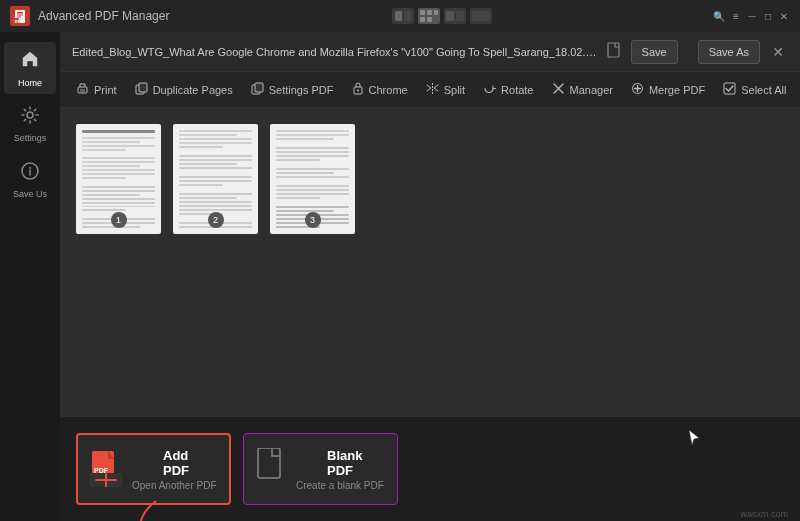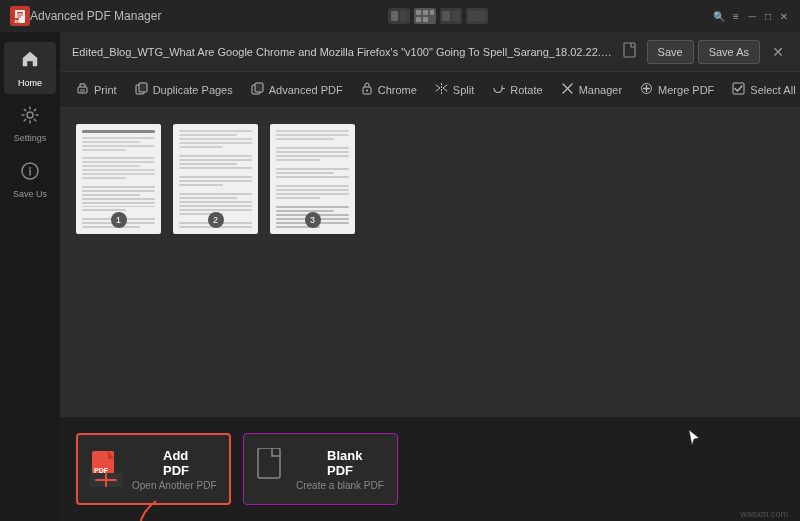--- a/index.html
+++ b/index.html
@@ -20,21 +20,21 @@
       background: #252525;
       display: flex;
       align-items: center;
       justify-content: space-between;
       padding: 0 10px;
       flex-shrink: 0;
     }
     .titlebar-left {
       display: flex;
       align-items: center;
-      gap: 0;
+      gap: 8px;
     }
     .app-icon {
       width: 20px;
       height: 20px;
       background: #c0392b;
       border-radius: 3px;
       display: flex;
       align-items: center;
       justify-content: center;
       font-size: 10px;
@@ -147,21 +147,21 @@
       white-space: nowrap;
       overflow: hidden;
       text-overflow: ellipsis;
     }
     .file-icon {
       font-size: 14px;
       color: #999;
     }
     .header-actions {
       display: flex;
-      gap: 4px;
+      gap: 20px;
     }
     .header-btn {
       height: 24px;
       padding: 0 10px;
       background: #3a3a3a;
       border: 1px solid #555;
       border-radius: 3px;
       color: #ccc;
       font-size: 11px;
       cursor: pointer;
@@ -452,21 +452,21 @@
         </span>
         <span>Duplicate Pages</span>
       </div>
       <div class="tool-btn">
         <span class="tool-icon">
           <svg width="13" height="13" viewBox="0 0 13 13" fill="none">
             <rect x="1" y="3" width="8" height="9" rx="1" stroke="#bbb" stroke-width="1"></rect>
             <rect x="4" y="1" width="8" height="9" rx="1" stroke="#bbb" stroke-width="1" fill="#333"></rect>
           </svg>
         </span>
-        <span>Advanced PDF</span>
+        <span>Settings PDF</span>
       </div>
       <div class="tool-btn">
         <span class="tool-icon">
           <svg width="12" height="13" viewBox="0 0 12 13" fill="none">
             <rect x="2" y="5" width="8" height="7" rx="1" stroke="#bbb" stroke-width="1"></rect>
             <path d="M4 5V3a2 2 0 014 0v2" stroke="#bbb" stroke-width="1"></path>
             <circle cx="6" cy="8.5" r="1" fill="#bbb"></circle>
           </svg>
         </span>
         <span>Chrome</span>

